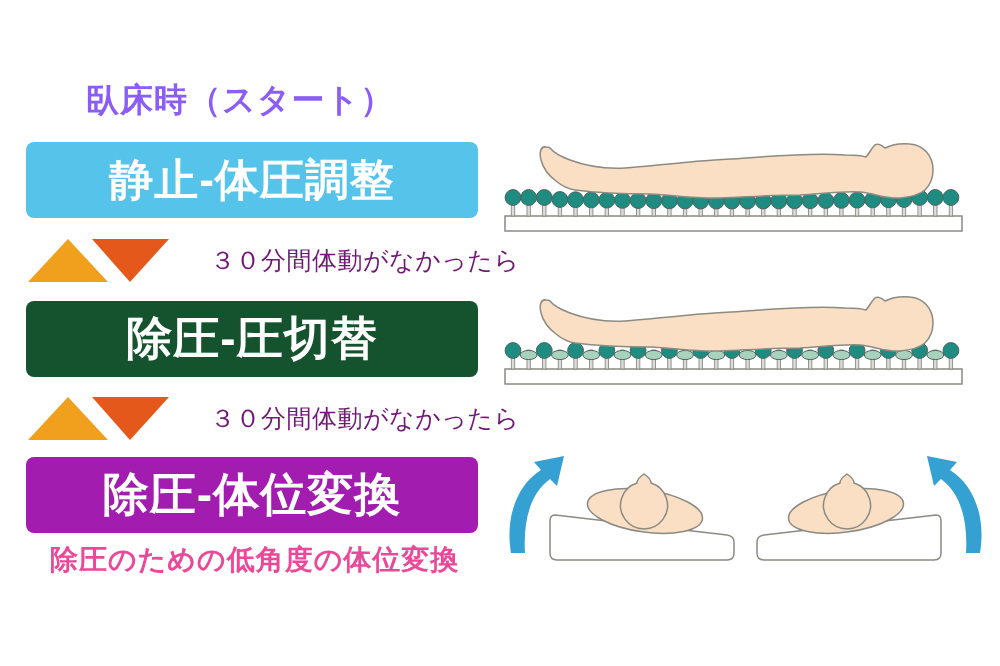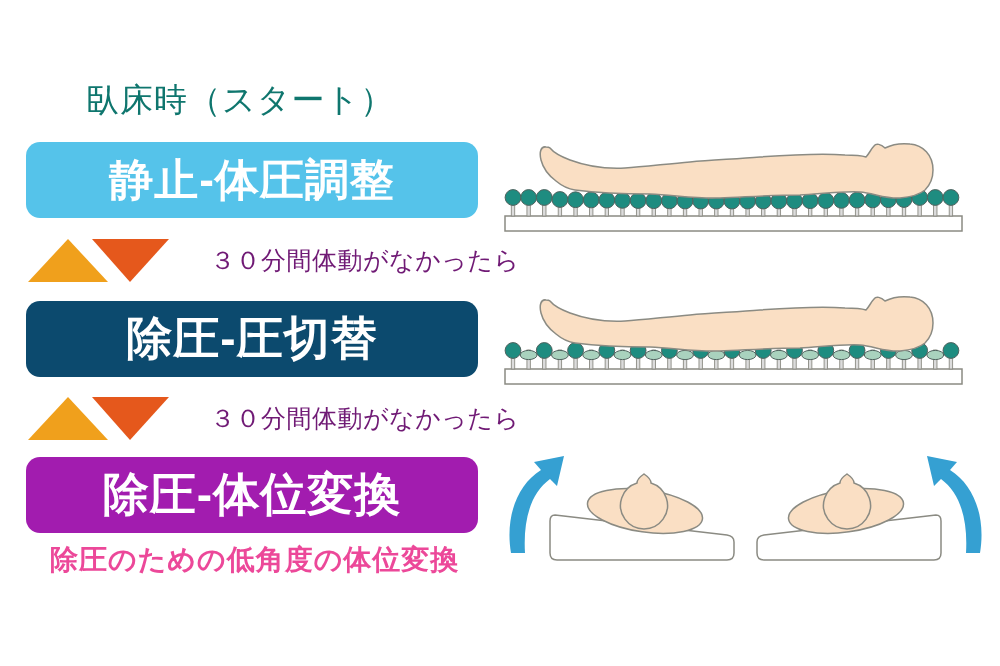--- a/index.html
+++ b/index.html
@@ -1,20 +1,20 @@
 <!DOCTYPE html>
 <html><head>
 <meta charset="utf-8">
 <style>
   html,body{margin:0;padding:0;background:#fff;}
   .canvas{position:relative;width:1000px;height:666px;background:#ffffff;overflow:hidden;
           font-family:"Liberation Sans","DejaVu Sans",sans-serif;}
-  .heading{position:absolute;left:86px;top:78px;font-size:33px;font-weight:normal;
-           color:#0f766e;letter-spacing:1px;white-space:nowrap;}
-  .banner{position:absolute;left:26px;width:452px;height:76px;border-radius:14px;
+  .heading{position:absolute;left:86px;top:78px;font-size:33px;font-weight:bold;
+           color:#8b5cf6;letter-spacing:1px;white-space:nowrap;}
+  .banner{position:absolute;left:26px;width:452px;height:76px;border-radius:8px;
           display:flex;align-items:center;justify-content:center;color:#ffffff;
           font-weight:bold;letter-spacing:1px;white-space:nowrap;}
   #banner1{top:142px;font-size:44px;}
   #banner2{top:301px;font-size:46px;}
   #banner3{top:457px;font-size:46px;}
   .transition{position:absolute;left:28px;height:45px;display:flex;align-items:center;}
   #trans1{top:238px;}
   #trans2{top:396px;}
   .transition svg{display:block;}
   .t-label{margin-left:40px;font-size:25px;color:#701a75;letter-spacing:.5px;white-space:nowrap;}
@@ -37,21 +37,21 @@
   </div>
 
   <div class="transition" id="trans1">
     <svg width="142" height="45" viewBox="0 0 142 45">
       <polygon points="0,44 40,1 80,44" fill="#F0A01C"></polygon>
       <polygon points="64,1 141,1 102,44" fill="#E5581C"></polygon>
     </svg>
     <span class="t-label">３０分間体動がなかったら</span>
   </div>
 
-  <div class="banner" id="banner2" style="background: #0c4a6e; text-align: center;">
+  <div class="banner" id="banner2" style="background: #14532d; text-align: center;">
     <span>除圧-圧切替</span>
   </div>
 
   <div class="transition" id="trans2">
     <svg width="142" height="45" viewBox="0 0 142 45">
       <polygon points="0,44 40,1 80,44" fill="#F0A01C"></polygon>
       <polygon points="64,1 141,1 102,44" fill="#E5581C"></polygon>
     </svg>
     <span class="t-label">３０分間体動がなかったら</span>
   </div>

